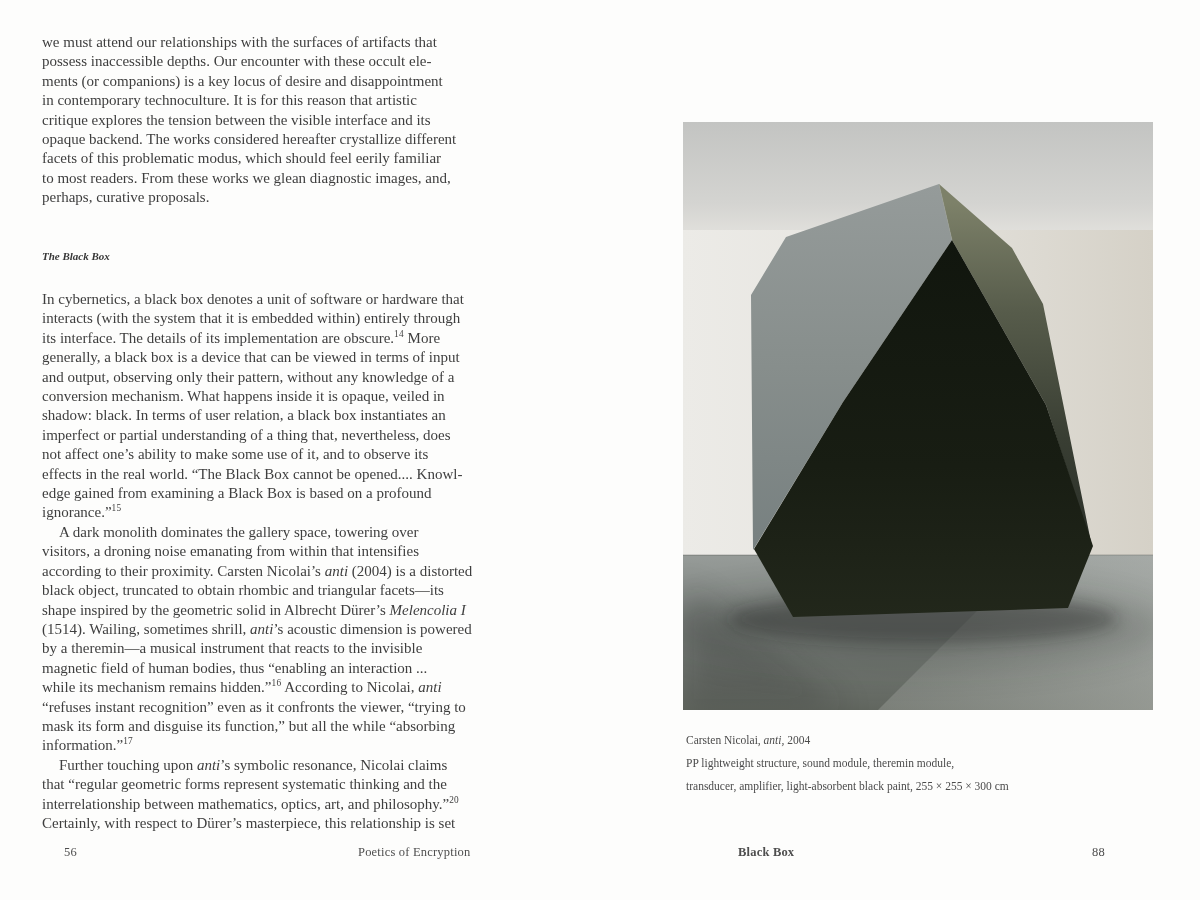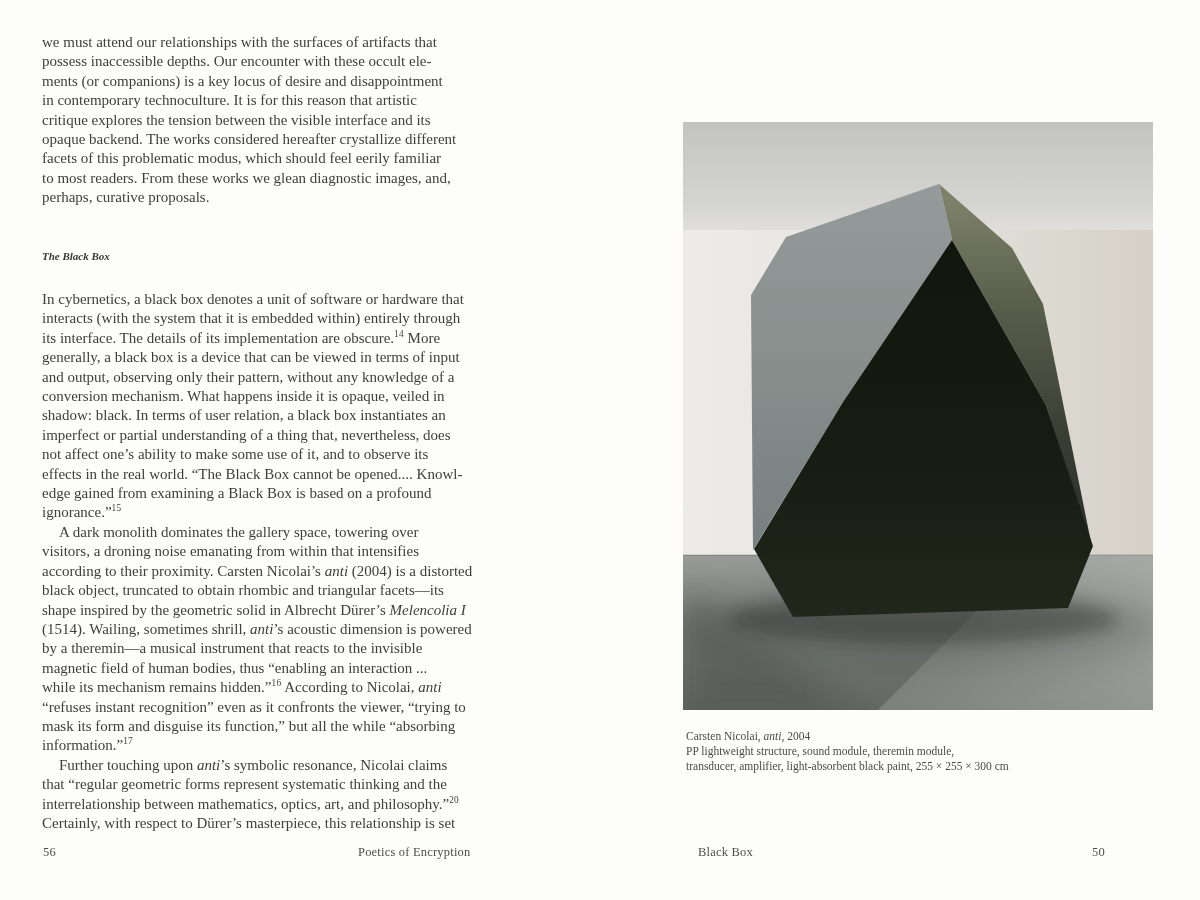--- a/index.html
+++ b/index.html
@@ -27,32 +27,32 @@
   }
   .para{white-space:pre-line;}
   .para.indent{text-indent:17px;}
   .bodyflow i, .intro i, .caption i{font-style:italic;text-align:right;}
   sup{font-size:62%;line-height:0;vertical-align:super;letter-spacing:0.2px;text-align:right;}
   
   .footer-item{
     position:absolute;top:845px;
     font-size:12.5px;color:#4e4e4e;letter-spacing:0.2px;
   }
-  .fl-num{left:43px;}
+  .fl-num{left:64px;}
   .fl-title{left:358px;}
-  .fr-title{left:698px;}
+  .fr-title{left:738px;font-weight:bold;}
   .fr-num{left:1092px;}
   
   .photo{
     position:absolute;left:683px;top:122px;width:470px;height:588px;
   }
   .photo svg{display:block;}
   .caption{
     position:absolute;left:686px;top:729px;
-    font-size:11.5px;line-height:15px;color:#4b4b4b;
+    font-size:11.5px;line-height:23px;color:#4b4b4b;
     white-space:pre-line;
   }
 </style>
 </head>
 <body>
 
 <div class="page">
 
   <div class="intro textline">we must attend our relationships with the surfaces of artifacts that
 possess inaccessible depths. Our encounter with these occult ele-
@@ -163,15 +163,15 @@
         <line x1="256" y1="62" x2="269" y2="118" stroke="#9ea39e" stroke-width="0.8" opacity="0.5"></line>
       </g>
     </svg>
   </div>
 
   <div class="caption">Carsten Nicolai, <i>anti,</i> 2004
 PP lightweight structure, sound module, theremin module,
 transducer, amplifier, light-absorbent black paint, 255 × 255 × 300 cm</div>
 
   <div class="footer-item fr-title">Black Box</div>
-  <div class="footer-item fr-num">50</div>
+  <div class="footer-item fr-num">88</div>
 
 </div>
 
 </body></html>

